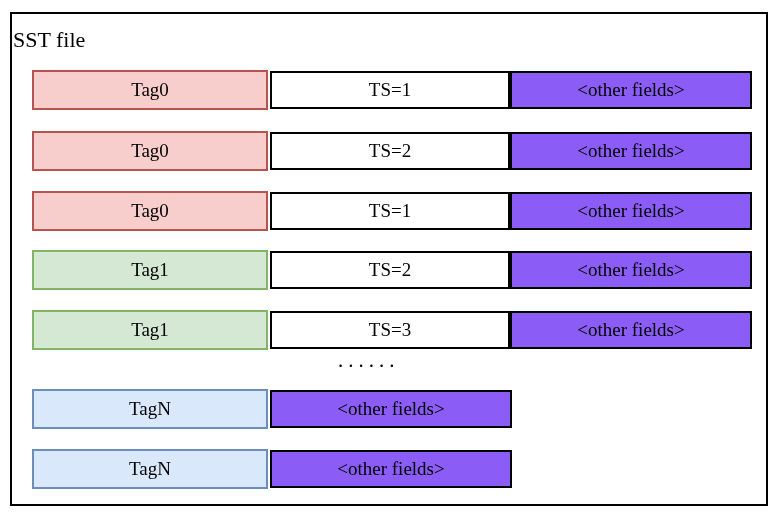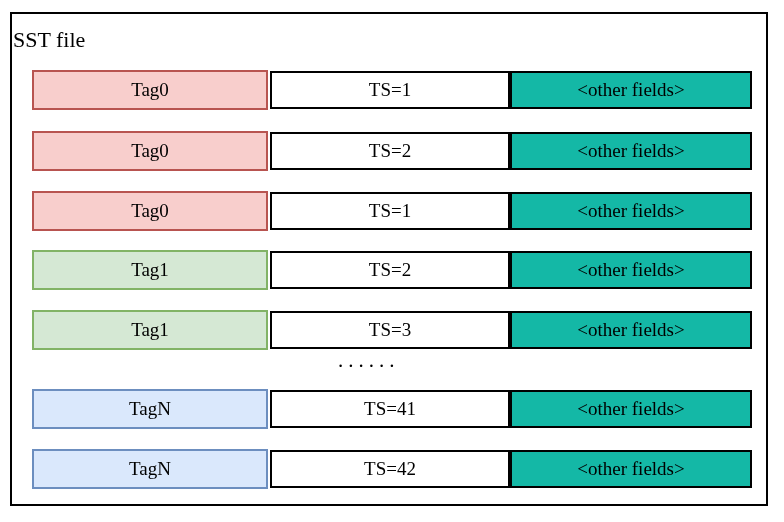--- a/index.html
+++ b/index.html
@@ -58,21 +58,21 @@
   .cell-ts {
     width: 240px;
     height: 38px;
     border: 2px solid #000000;
     background: #ffffff;
   }
   .cell-other {
     width: 242px;
     height: 38px;
     border: 2px solid #000000;
-    background: #14b8a6;
+    background: #8b5cf6;
   }
   .ellipsis {
     position: absolute;
     left: 338px;
     top: 348px;
     font-size: 21px;
     letter-spacing: 5px;
     color: #000000;
   }
 </style>
@@ -112,23 +112,21 @@
   <div class="record" style="top:310px">
     <div class="cell cell-tag" style="background: rgb(213, 232, 212); border-color: rgb(130, 179, 102);">Tag1</div>
     <div class="cell cell-ts">TS=3</div>
     <div class="cell cell-other">&lt;other fields&gt;</div>
   </div>
 
   <div class="ellipsis">......</div>
 
   <div class="record" style="top:389px">
     <div class="cell cell-tag" style="background: rgb(218, 232, 252); border-color: rgb(108, 142, 191);">TagN</div>
-    <div class="cell cell-ts">TS=41</div>
     <div class="cell cell-other">&lt;other fields&gt;</div>
   </div>
 
   <div class="record" style="top:449px">
     <div class="cell cell-tag" style="background: rgb(218, 232, 252); border-color: rgb(108, 142, 191);">TagN</div>
-    <div class="cell cell-ts">TS=42</div>
     <div class="cell cell-other">&lt;other fields&gt;</div>
   </div>
 
 </div>
 
 </body></html>

